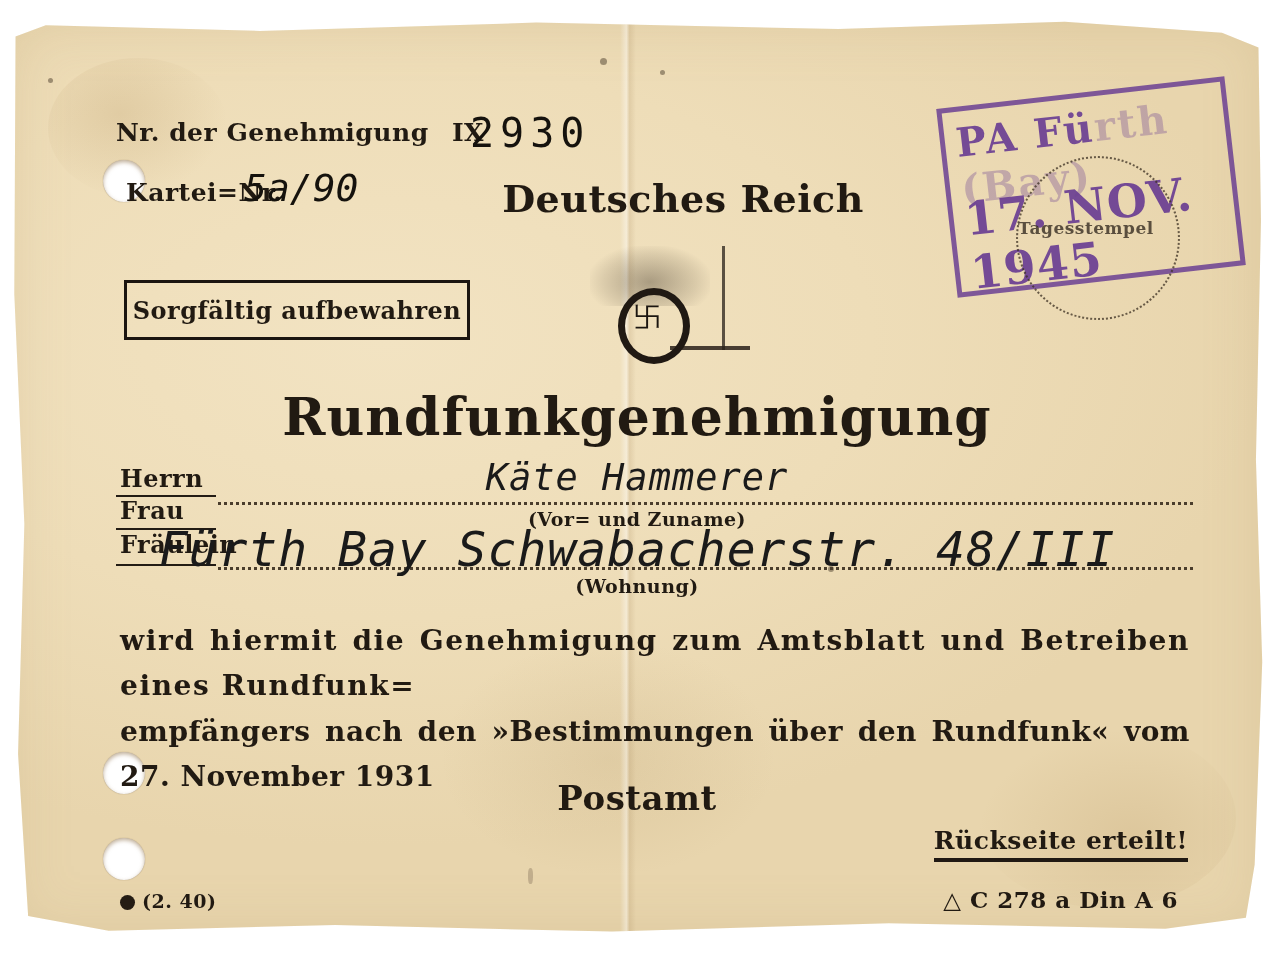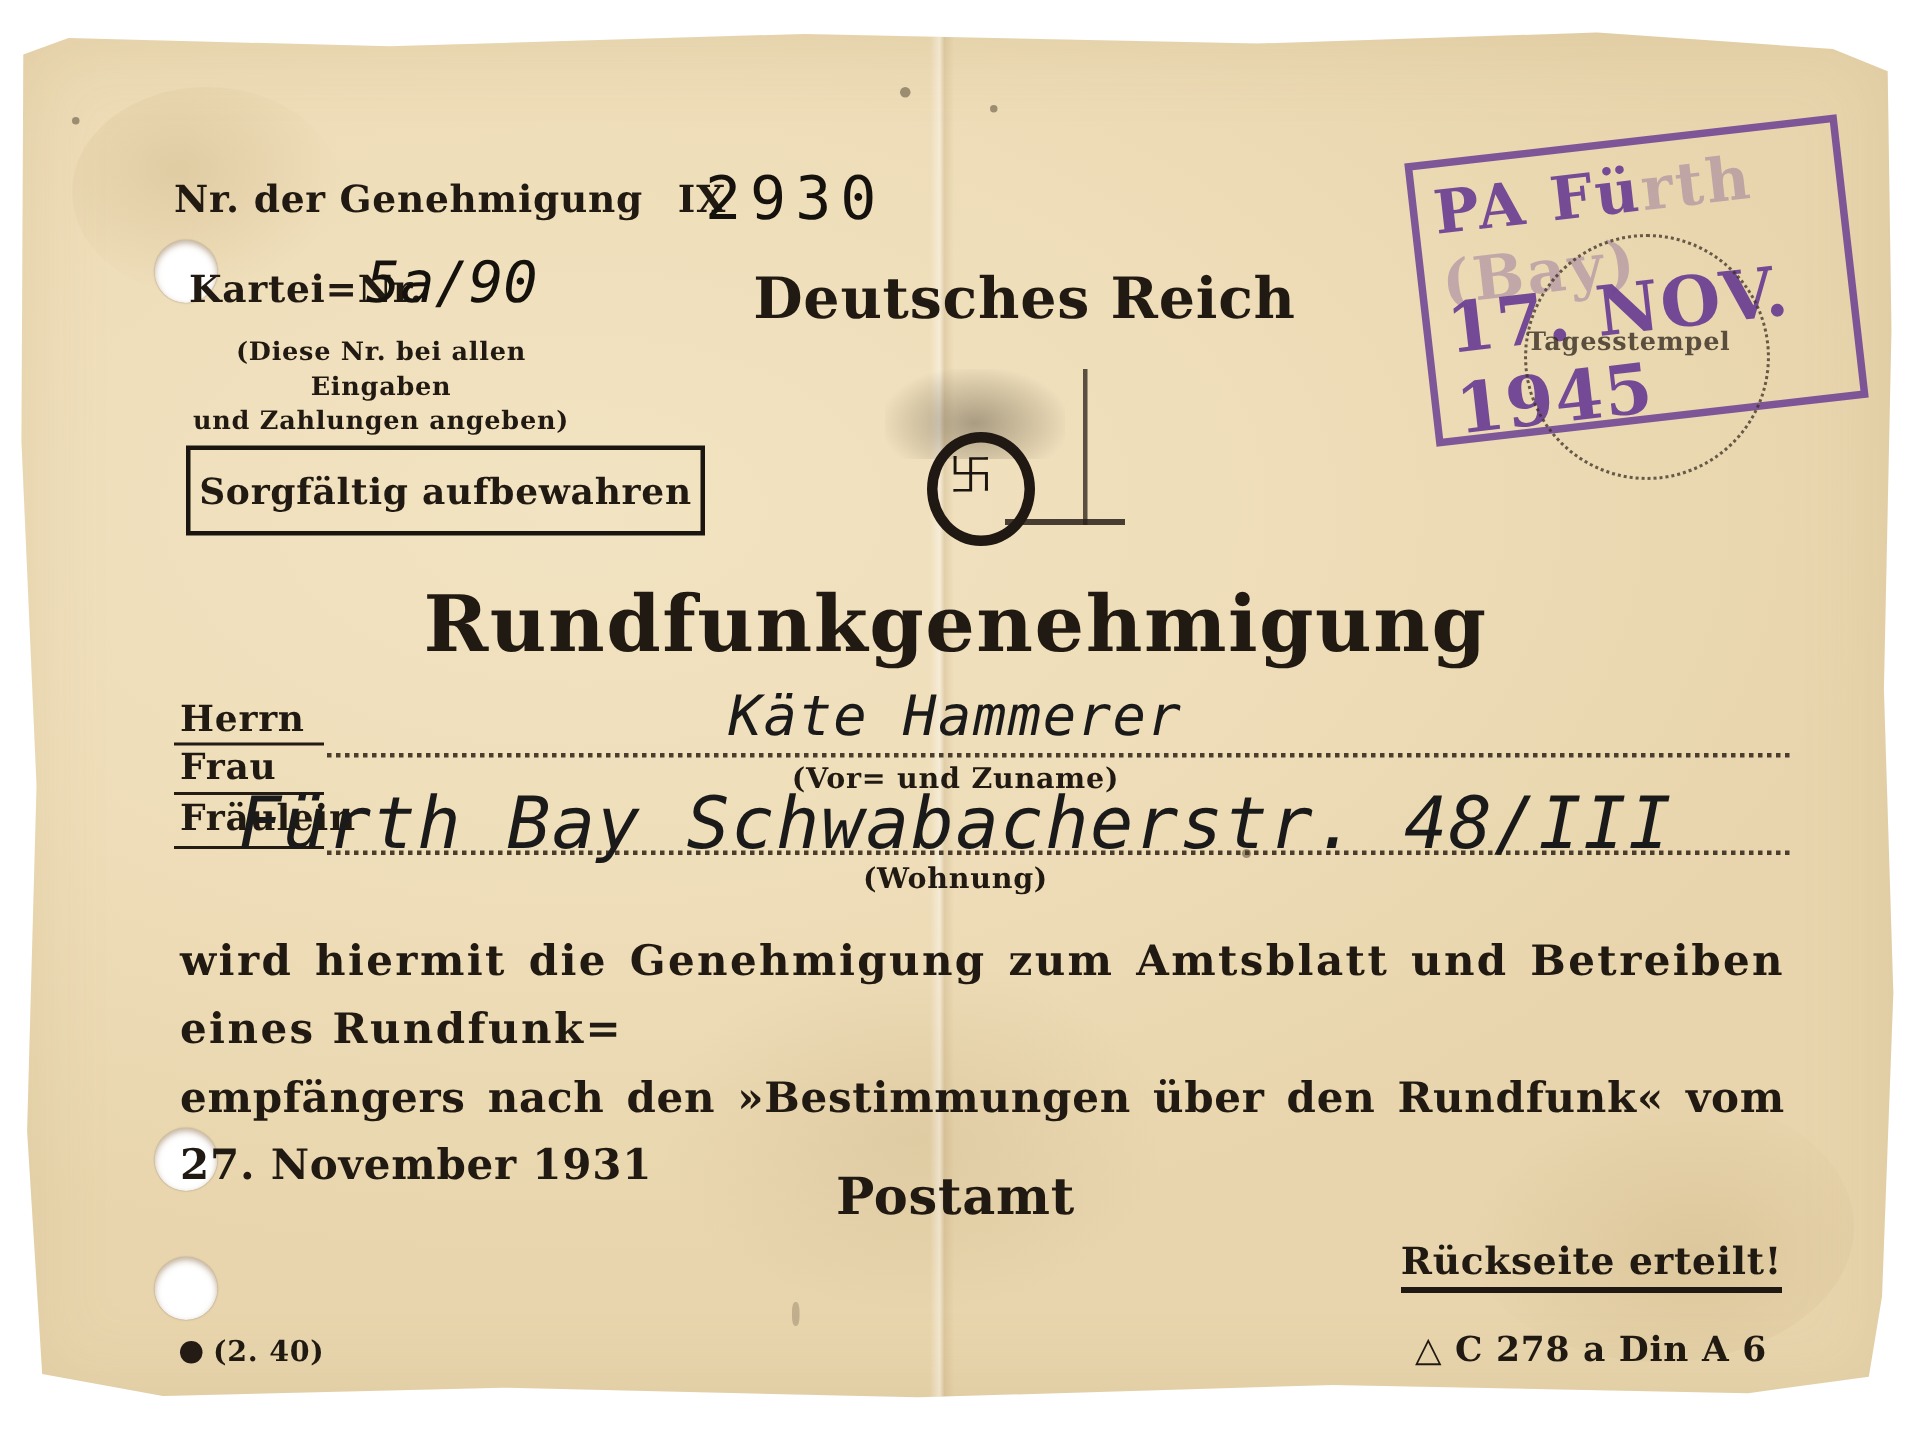--- a/index.html
+++ b/index.html
@@ -120,21 +120,21 @@
     font-size: 17px;
     font-weight: bold;
     line-height: 1.35;
     text-align: center;
     width: 260px;
   }
 
   .keep-box {
     position: absolute;
     left: 116px;
-    top: 279px;
+    top: 262px;
     width: 340px;
     height: 54px;
     border: 3px solid #1b1510;
     display: flex;
     align-items: center;
     justify-content: center;
     font-size: 24px;
   }
 
   .reich {
@@ -402,24 +402,20 @@
       <div class="hole" style="left:95px;top:820px;"></div>
 
       <div class="nr-line fr">
         <span>Nr. der Genehmigung</span>
         <span style="margin-left:14px;">IX</span>
       </div>
       <div class="nr-value">2930</div>
 
       <div class="kartei fr">Kartei=Nr.</div>
       <div class="kartei-value">5a/90</div>
-      <div class="kartei-note fr">
-        <div>(Diese Nr. bei allen Eingaben</div>
-        <div>und Zahlungen angeben)</div>
-      </div>
 
       <div class="keep-box fr">
         <span>Sorgfältig aufbewahren</span>
       </div>
 
       <div class="reich fr">
         <span>Deutsches Reich</span>
       </div>
 
       <div class="emblem">

